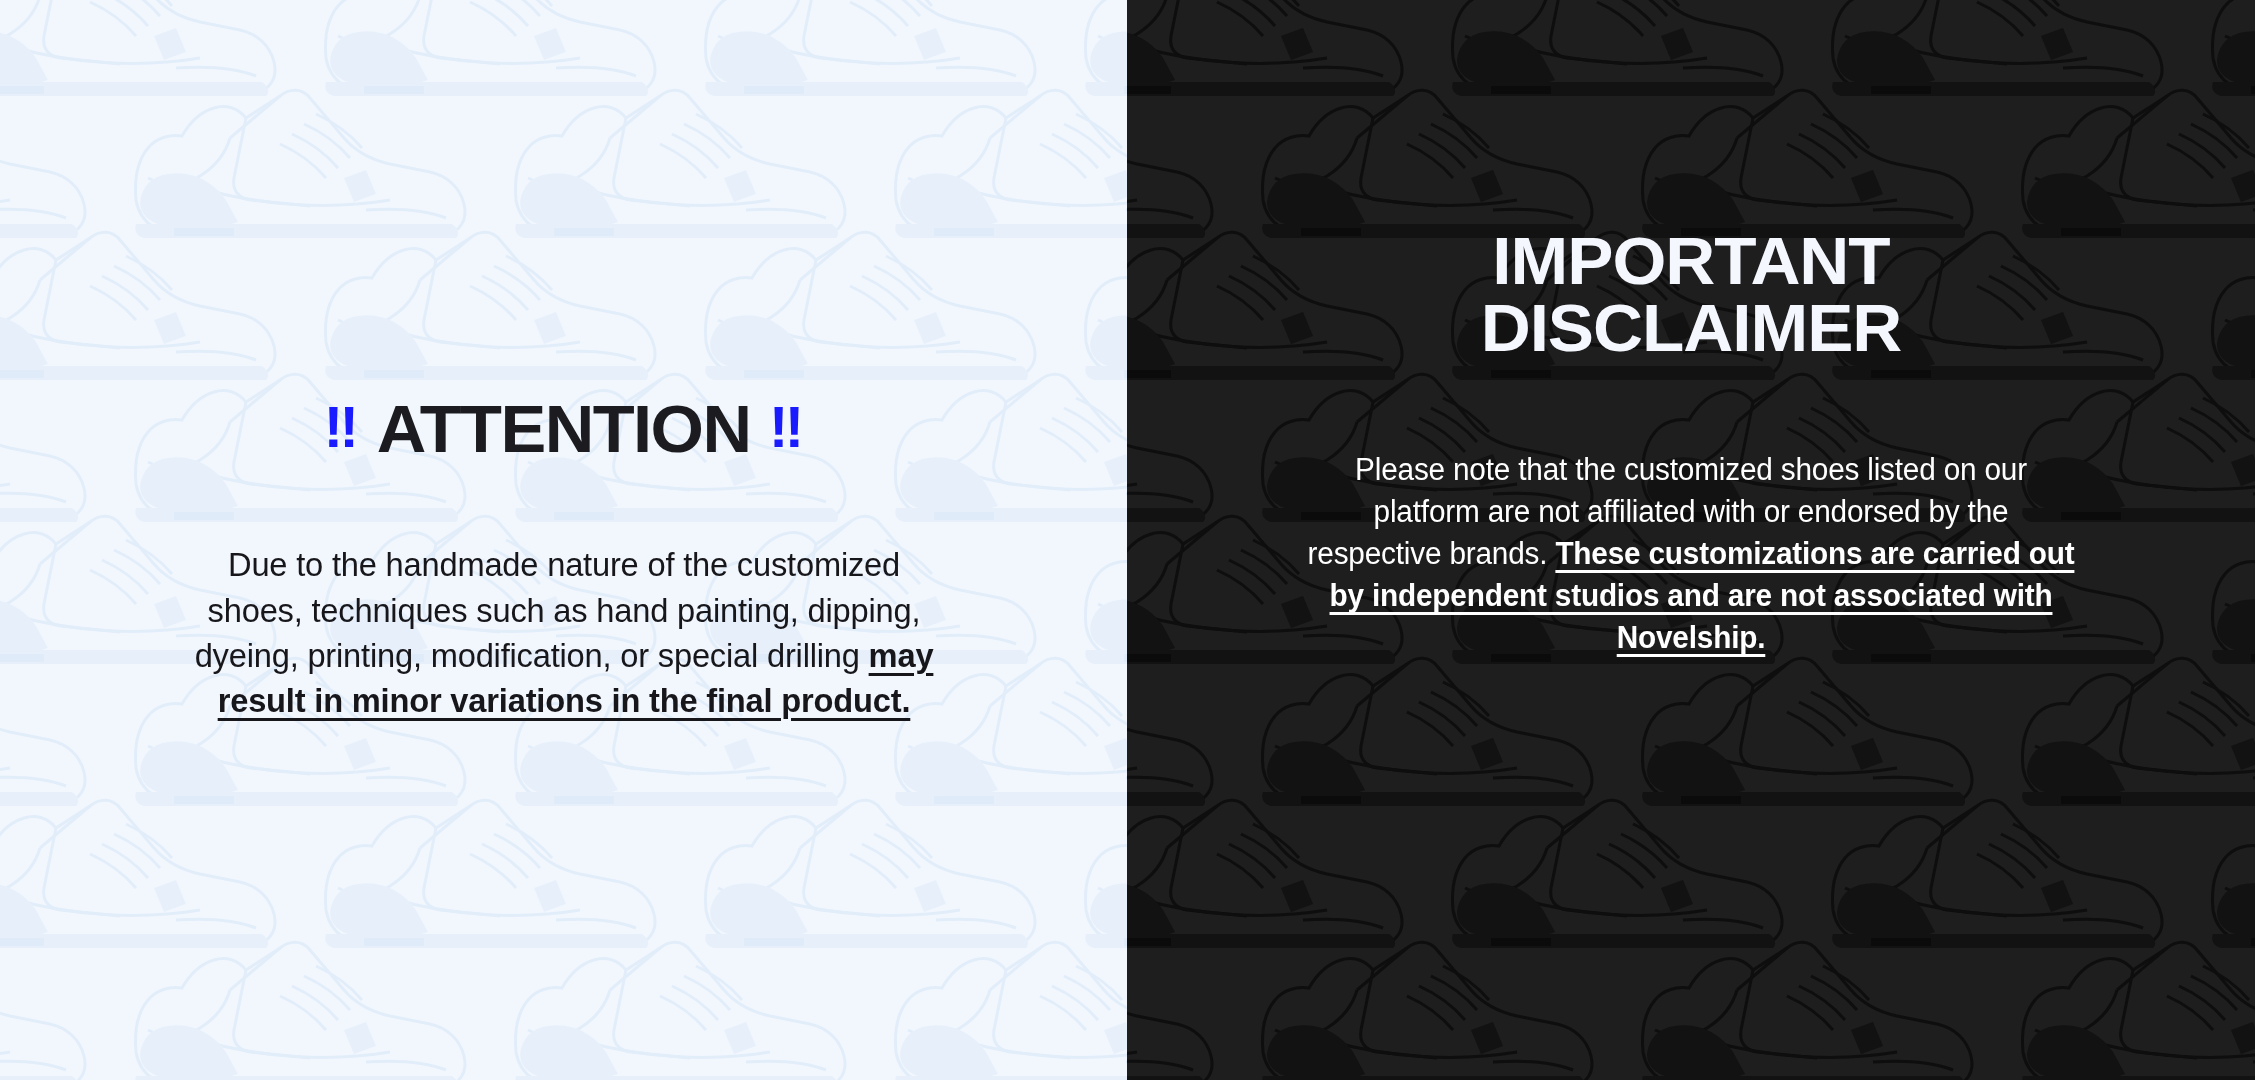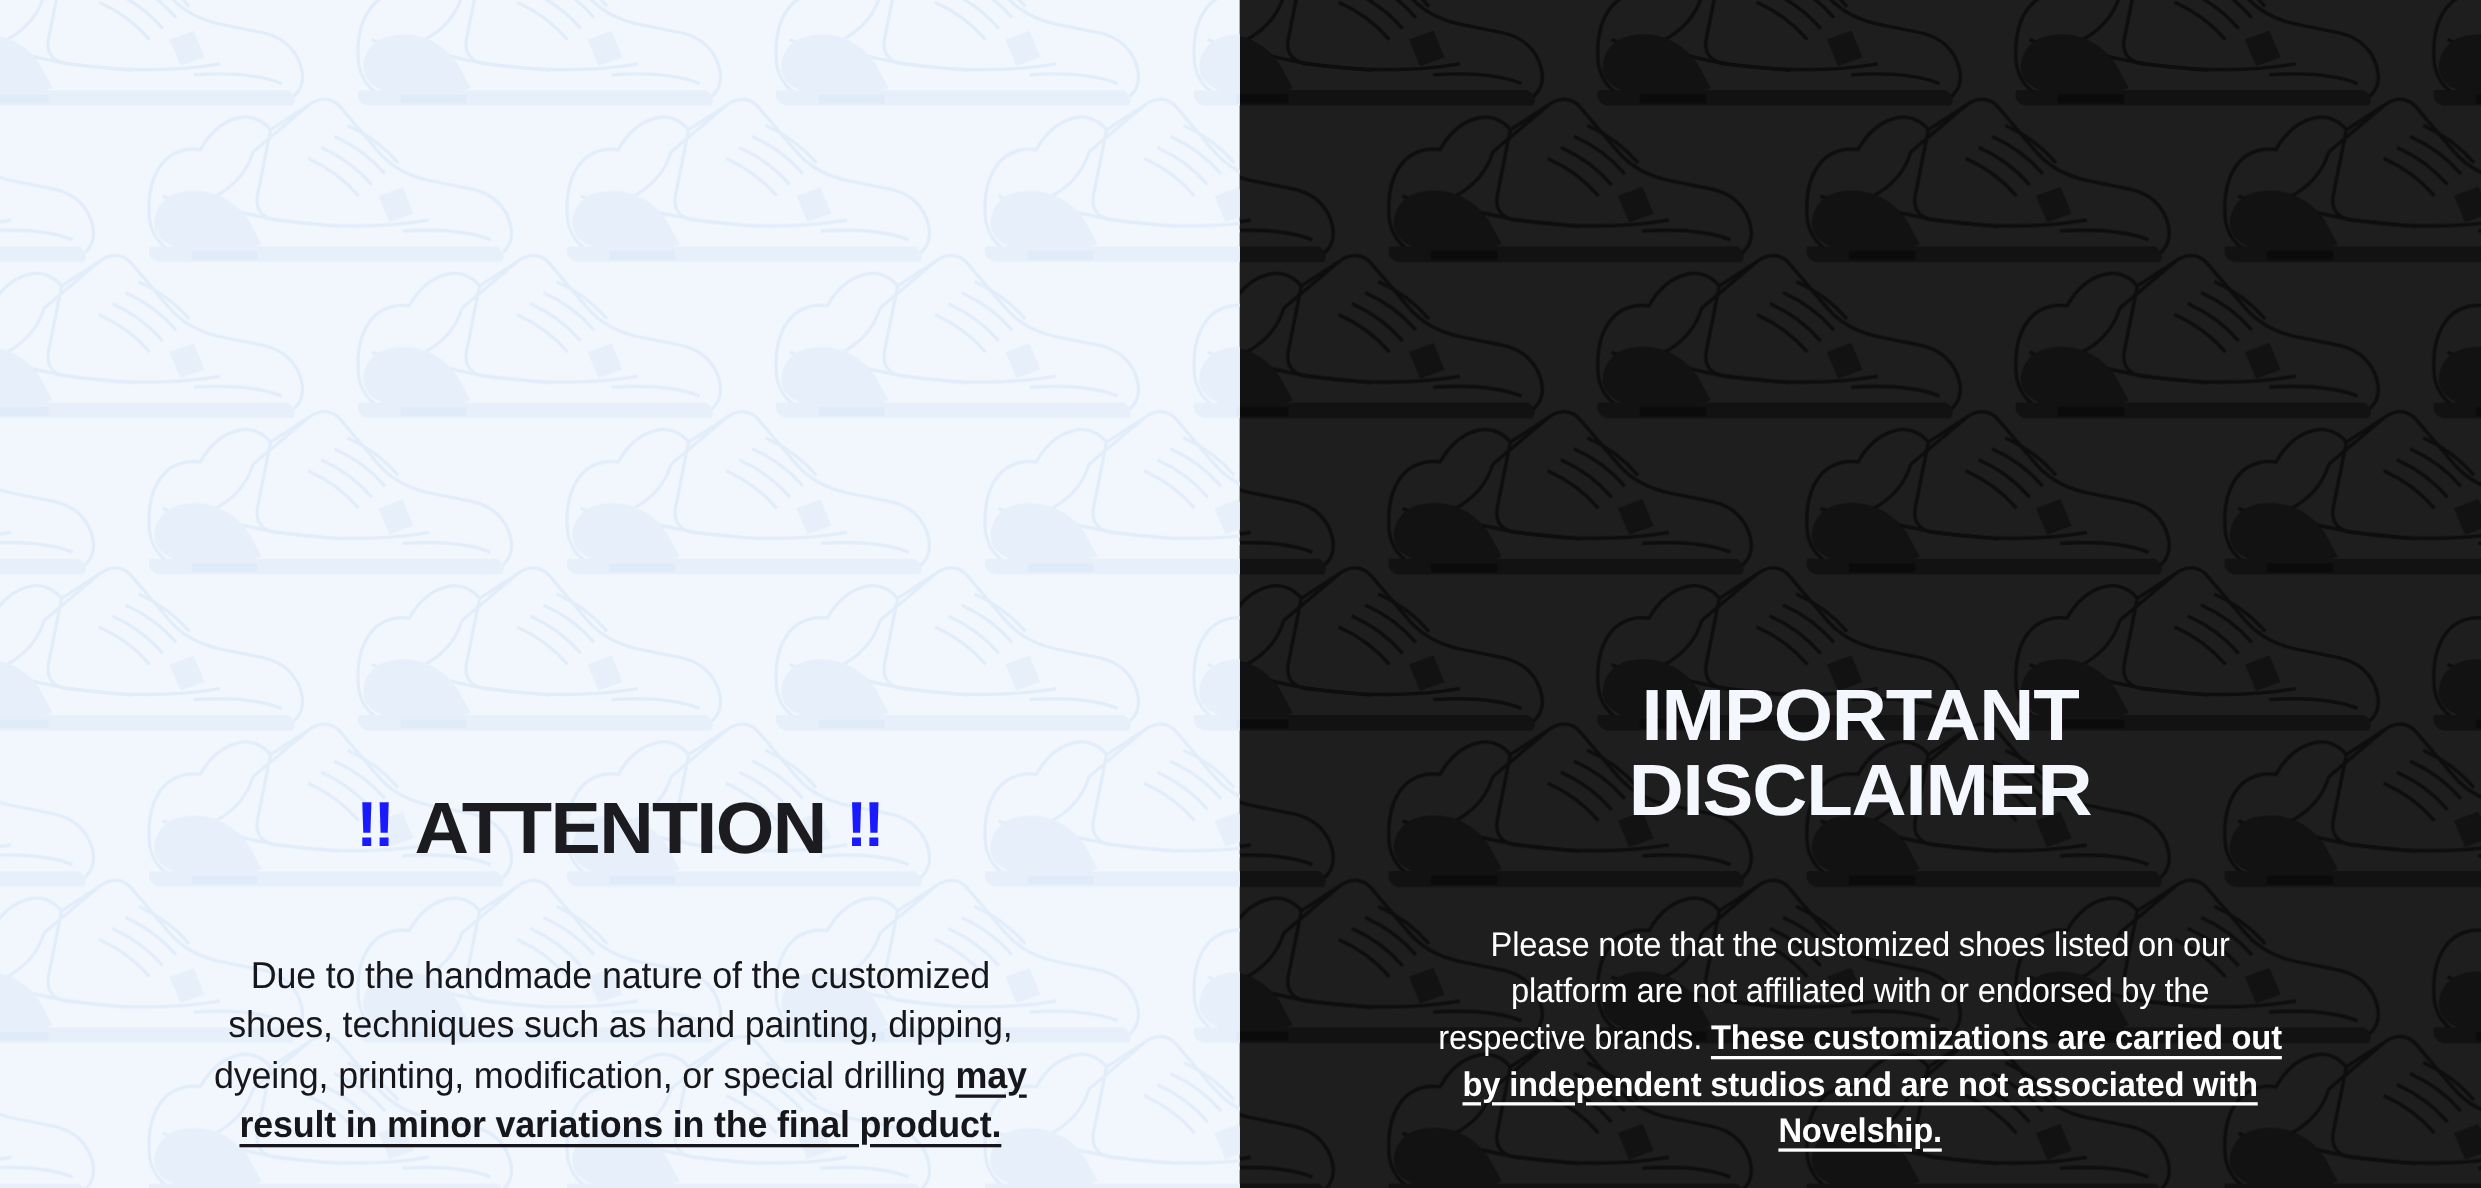--- a/index.html
+++ b/index.html
@@ -38,21 +38,21 @@
   .panel-bg svg { display: block; width: 100%; height: 100%; }
 
   .panel-inner {
     position: relative;
     z-index: 2;
     width: 100%;
     height: 100%;
     display: flex;
     flex-direction: column;
     align-items: center;
-    justify-content: flex-end;
+    justify-content: flex-start;
   }
 
   
   .left { background: #f2f7fe; }
 
   .left .heading-wrap {
     margin-top: 352px;
     display: flex;
     align-items: center;
     justify-content: center;

